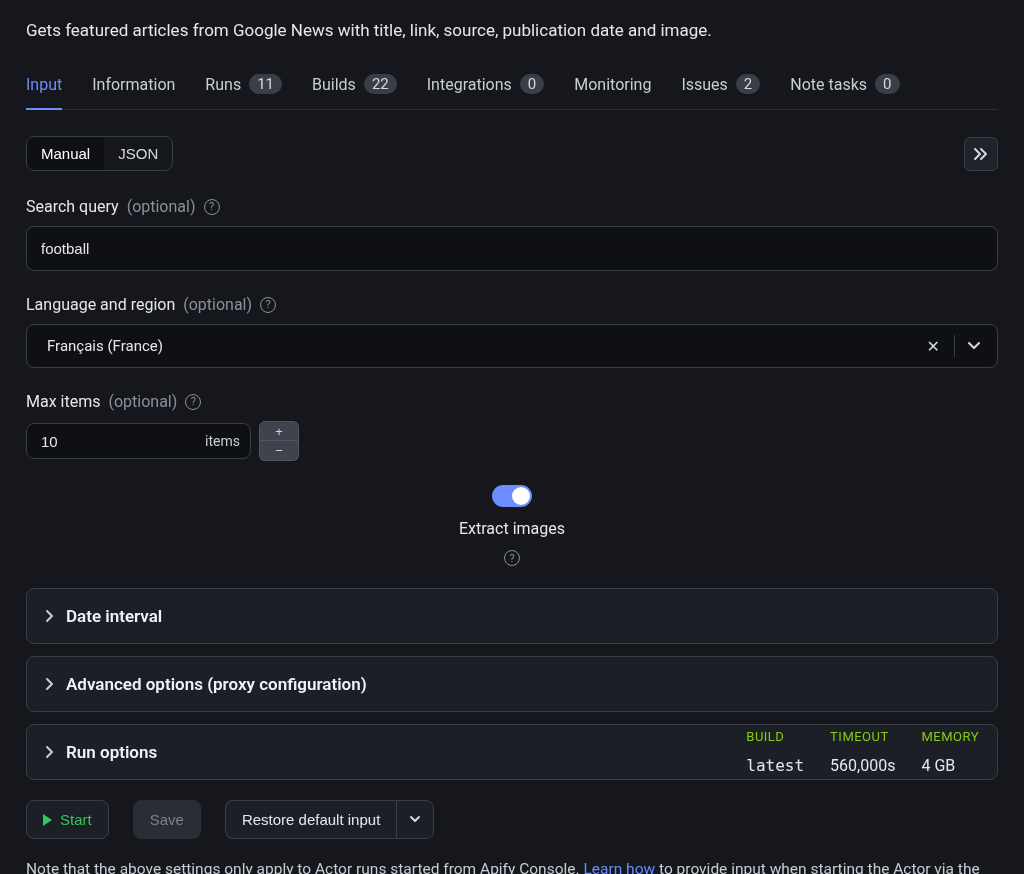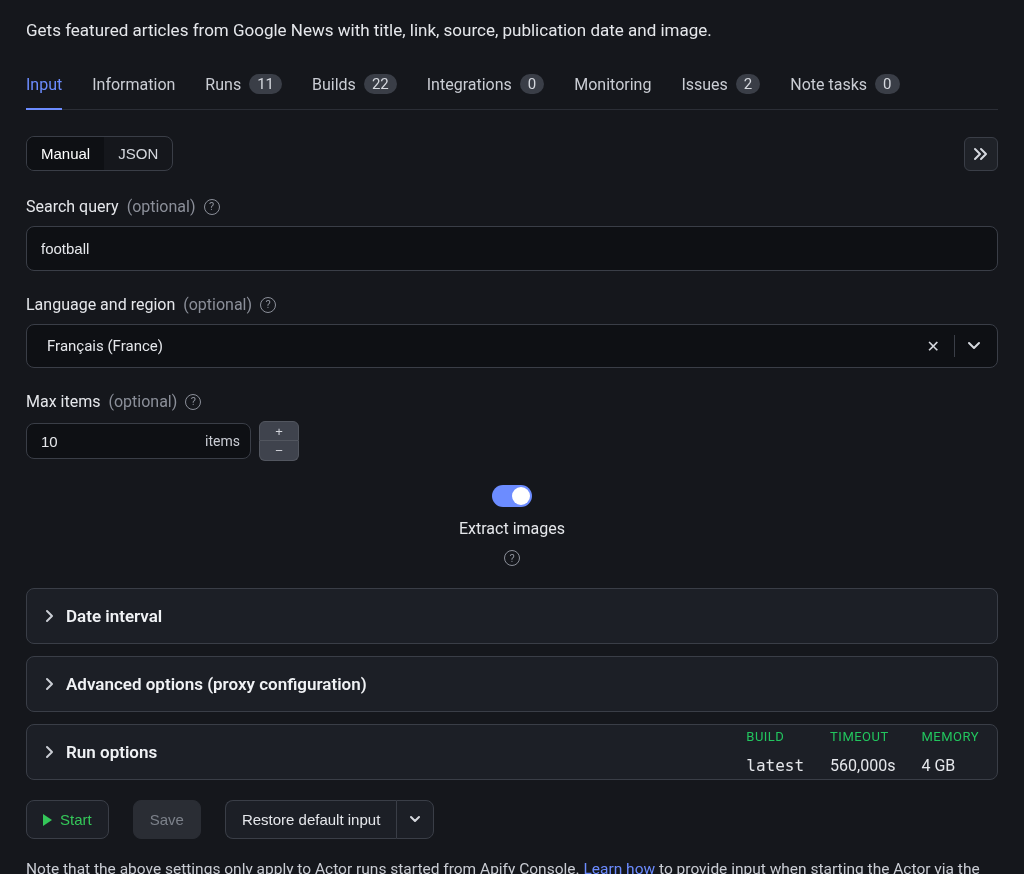--- a/index.html
+++ b/index.html
@@ -221,21 +221,21 @@
   font-size: 17px;
   color: #f0f2f5;
   flex: 1;
 }
 .run-opts .stats {
   display: flex;
   gap: 26px;
   align-items: flex-start;
 }
 .stat-col { text-align: left; }
-.stat-label { color: #22c55e; font-size: 13px; letter-spacing: 0.5px; margin-bottom: 12px; }
+.stat-label { color: #84cc16; font-size: 13px; letter-spacing: 0.5px; margin-bottom: 12px; }
 .stat-value { color: #e5e7eb; font-size: 16px; }
 .mono { font-family: ui-monospace, Menlo, Consolas, monospace; }
 .action-row {
   display: flex;
   gap: 24px;
   margin: 20px 0 18px 0;
   align-items: stretch;
 }
 .btn {
   display: flex;

